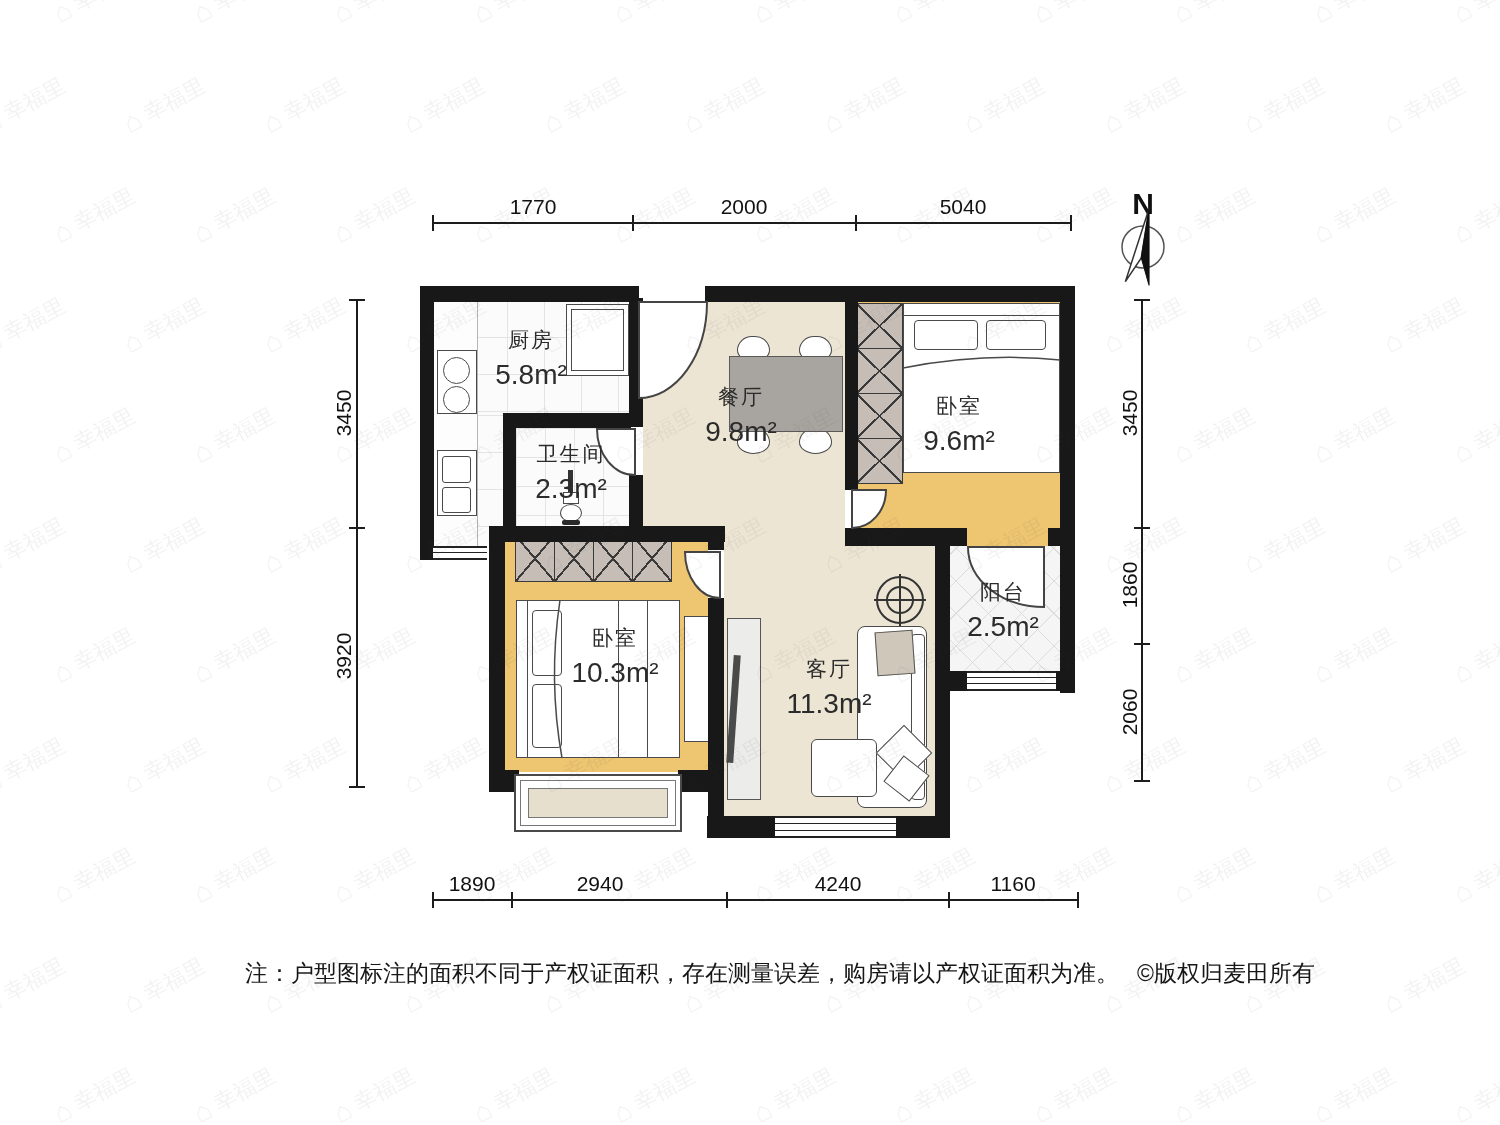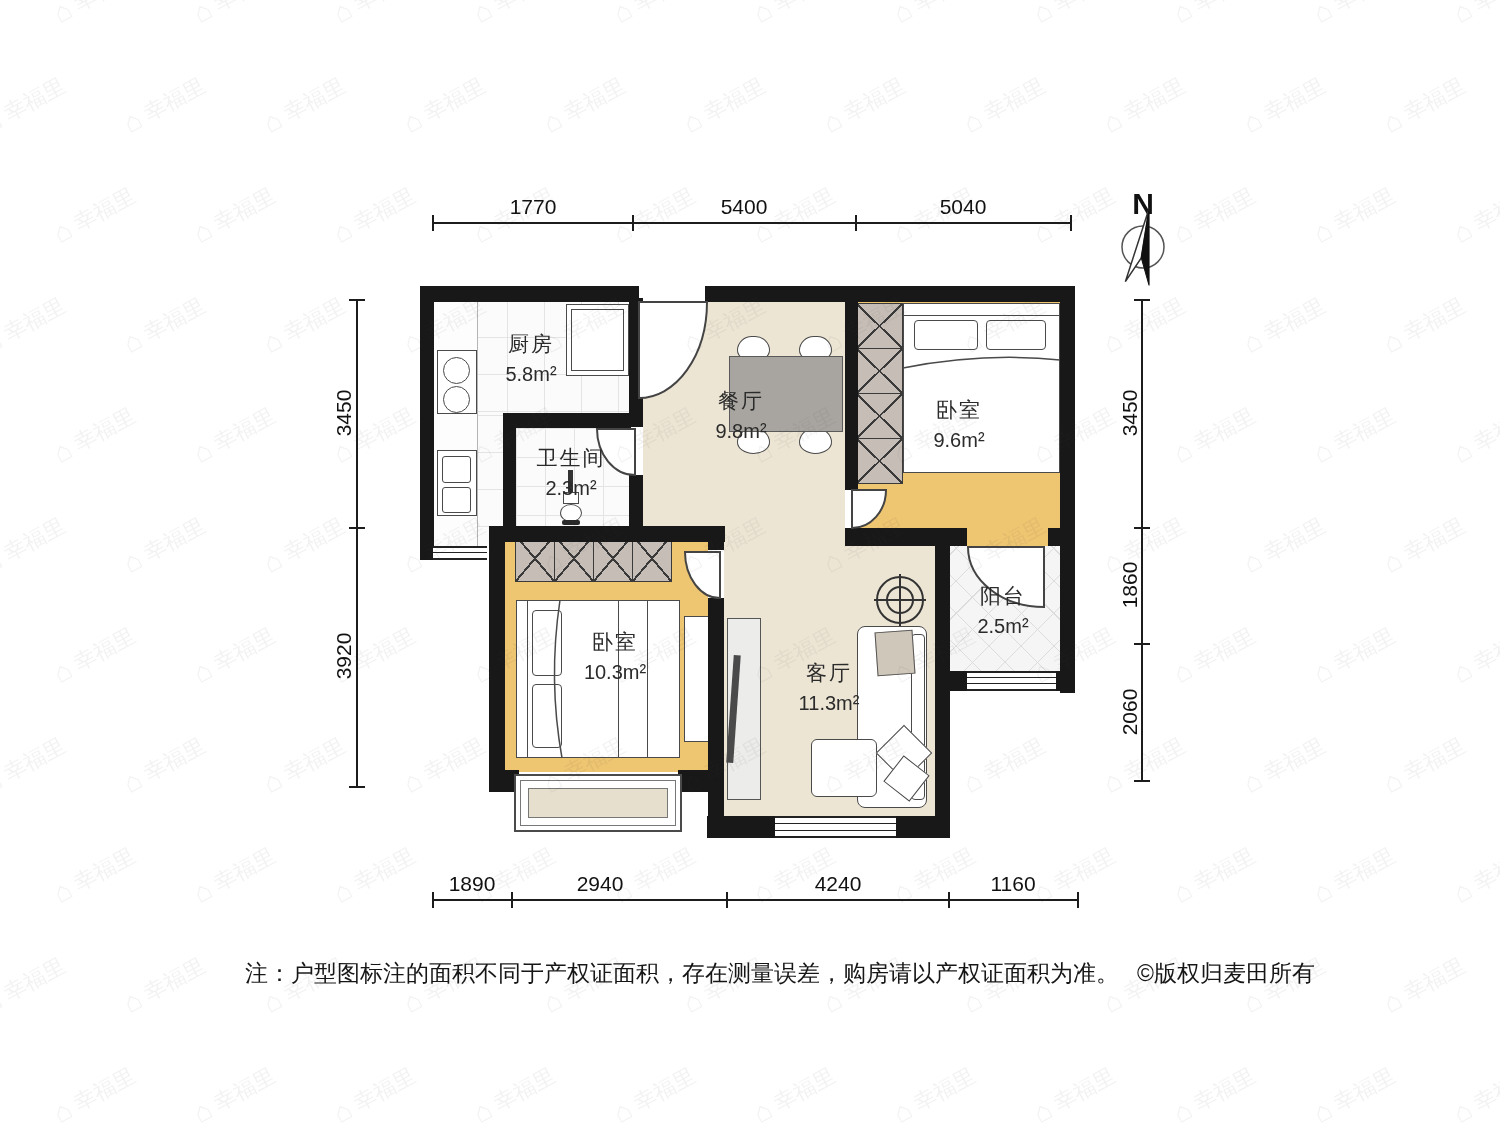--- a/index.html
+++ b/index.html
@@ -30,21 +30,21 @@
   .round{border-radius:50%;}
   .xcell{box-sizing:border-box;border:1.5px solid #3a3a3a;
          background:linear-gradient(to bottom right,transparent calc(50% - 1px),#3a3a3a calc(50% - 1px) calc(50% + 1px),transparent calc(50% + 1px)),
                     linear-gradient(to top right,transparent calc(50% - 1px),#3a3a3a calc(50% - 1px) calc(50% + 1px),transparent calc(50% + 1px)),#c6beb6;}
   .table{background:#a8a5a0;border:1px solid #5a5a5a;box-sizing:border-box;}
   .chair{background:#fff;border:1.5px solid #4a4a4a;box-sizing:border-box;border-radius:45% 45% 50% 50%/55% 55% 45% 45%;}
   
   .room-label{display:flex;flex-direction:column;align-items:center;gap:5px;transform:translate(-50%,-50%);
               color:#2b2b2b;white-space:nowrap;z-index:6;}
   .rname{font-size:21px;letter-spacing:2px;}
-  .rarea{font-size:20px;}
+  .rarea{font-size:28px;}
   
   .dimline{background:#1c1c1c;z-index:6;}
   .tick{background:#1c1c1c;z-index:6;}
   .dimlab{font-size:21px;color:#111;transform:translate(-50%,-50%);white-space:nowrap;z-index:6;}
   .dimlab.rot{transform:translate(-50%,-50%) rotate(-90deg);}
   
   .note{font-size:23px;color:#161616;white-space:nowrap;z-index:6;}
   .note .cp{margin-left:18px;}
   
   #wm-layer{position:absolute;inset:0;pointer-events:none;z-index:9;}
@@ -214,21 +214,21 @@
     <span class="rname">阳台</span>
     <span class="rarea">2.5m²</span>
   </div>
 
   <div class="abs dimline" style="left:432px;top:222px;width:640px;height:2px"></div>
   <div class="abs tick" style="left:432px;top:215px;width:2px;height:16px"></div>
   <div class="abs tick" style="left:632px;top:215px;width:2px;height:16px"></div>
   <div class="abs tick" style="left:855px;top:215px;width:2px;height:16px"></div>
   <div class="abs tick" style="left:1070px;top:215px;width:2px;height:16px"></div>
   <div class="abs dimlab" style="left:533px;top:207px">1770</div>
-  <div class="abs dimlab" style="left:744px;top:207px">5400</div>
+  <div class="abs dimlab" style="left:744px;top:207px">2000</div>
   <div class="abs dimlab" style="left:963px;top:207px">5040</div>
 
   <div class="abs dimline" style="left:432px;top:899px;width:647px;height:2px"></div>
   <div class="abs tick" style="left:432px;top:892px;width:2px;height:16px"></div>
   <div class="abs tick" style="left:511px;top:892px;width:2px;height:16px"></div>
   <div class="abs tick" style="left:726px;top:892px;width:2px;height:16px"></div>
   <div class="abs tick" style="left:948px;top:892px;width:2px;height:16px"></div>
   <div class="abs tick" style="left:1077px;top:892px;width:2px;height:16px"></div>
   <div class="abs dimlab" style="left:472px;top:884px">1890</div>
   <div class="abs dimlab" style="left:600px;top:884px">2940</div>

